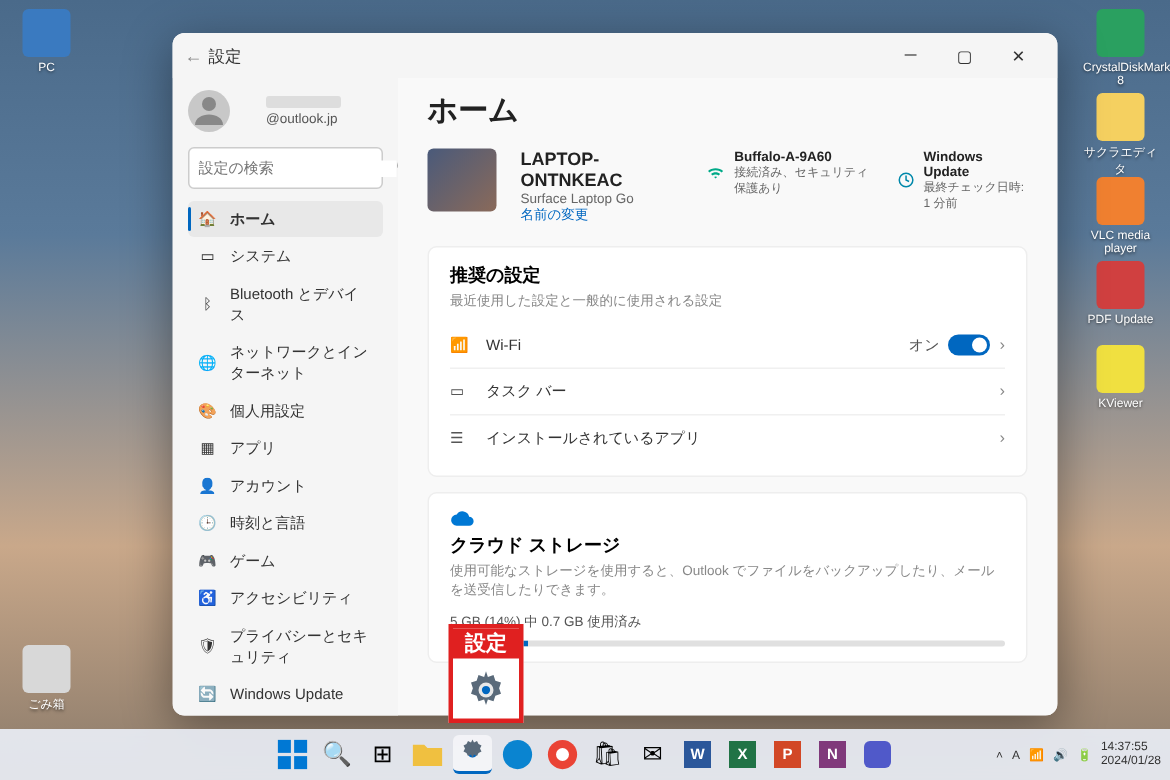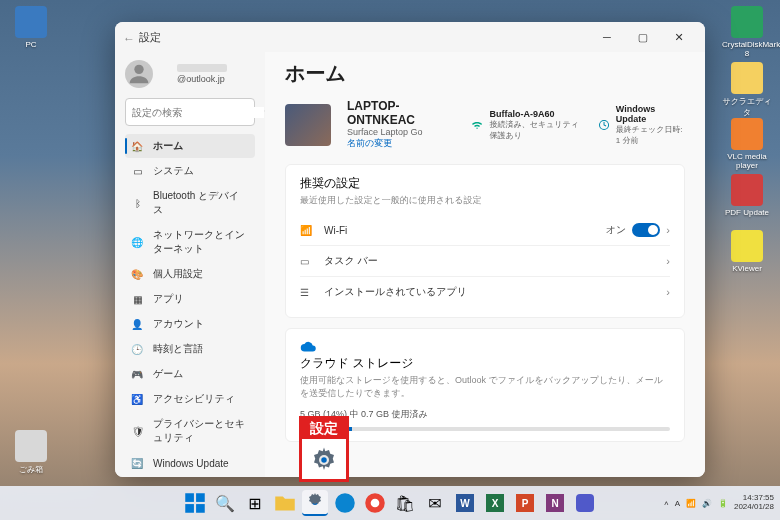--- a/index.html
+++ b/index.html
@@ -19,53 +19,53 @@
 .account-text { font-size: 9px; color: #555; }
 .account-text .name { background: #ddd; height: 8px; width: 50px; border-radius: 2px; margin-bottom: 2px; }
 .search-box { height: 28px; border: 1px solid #ccc; border-radius: 4px; display: flex; align-items: center; padding: 0 6px; font-size: 10px; color: #888; background: #fff; margin-bottom: 8px; }
 .search-box input { border: none; outline: none; flex: 1; font-size: 10px; }
 .nav-item { display: flex; align-items: center; gap: 8px; padding: 5px 6px; font-size: 10px; color: #333; border-radius: 4px; cursor: pointer; margin-bottom: 1px; }
 .nav-item.active { background: #e8e8e8; font-weight: 600; position: relative; }
 .nav-item.active::before { content: ""; position: absolute; left: 0; top: 4px; bottom: 4px; width: 2px; background: #0067c0; border-radius: 2px; }
 .nav-icon { width: 14px; height: 14px; flex-shrink: 0; display: flex; align-items: center; justify-content: center; }
 .main { flex: 1; padding: 4px 20px 12px; overflow-y: auto; background: #f9f9f9; }
 .page-title { font-size: 20px; font-weight: 600; margin: 4px 0 12px; color: #222; }
-.info-row { display: flex; align-items: center; gap: 16px; margin-bottom: 14px; }
+.info-row { display: flex; align-items: flex-start; gap: 16px; margin-bottom: 14px; }
 .device-thumb { width: 60px; height: 42px; border-radius: 4px; background: linear-gradient(135deg,#4a5a7a,#8a6a5a); }
 .device-info { display: flex; flex-direction: column; }
 .device-name { font-size: 12px; font-weight: 600; color: #222; }
 .device-model { font-size: 9px; color: #666; }
 .device-rename { font-size: 9px; color: #0067c0; cursor: pointer; }
 .status-block { display: flex; align-items: center; gap: 6px; }
 .status-block .sicon { width: 16px; height: 16px; }
 .status-text { display: flex; flex-direction: column; font-size: 8px; color: #666; }
 .status-text .primary { font-size: 9px; font-weight: 600; color: #222; }
 .card { background: #fff; border-radius: 6px; padding: 10px 14px; margin-bottom: 10px; border: 1px solid #eee; }
-.card h2 { font-size: 12px; font-weight: 400; margin-bottom: 2px; }
+.card h2 { font-size: 12px; font-weight: 700; margin-bottom: 2px; }
 .card-sub { font-size: 9px; color: #888; margin-bottom: 8px; }
 .setting-row { display: flex; align-items: center; padding: 8px 0; border-top: 1px solid #f0f0f0; font-size: 10px; color: #333; }
 .setting-row:first-of-type { border-top: none; }
 .setting-row .ricon { width: 14px; margin-right: 10px; color: #555; }
 .setting-row .rlabel { flex: 1; }
 .setting-row .rright { display: flex; align-items: center; gap: 6px; color: #555; font-size: 10px; }
 .toggle { width: 28px; height: 14px; border-radius: 7px; background: #0067c0; position: relative; }
 .toggle::after { content: ""; position: absolute; right: 2px; top: 2px; width: 10px; height: 10px; border-radius: 50%; background: #fff; }
 .chev { color: #888; font-size: 11px; }
 .storage-bar { height: 4px; border-radius: 2px; background: #e0e0e0; margin-top: 6px; position: relative; overflow: hidden; }
 .storage-fill { position: absolute; left: 0; top: 0; bottom: 0; width: 14%; background: #0067c0; }
 .cloud-icon { width: 18px; height: 12px; margin-bottom: 4px; }
 .storage-text { font-size: 9px; color: #555; margin-top: 4px; }
 .callout { position: absolute; left: 299px; top: 416px; width: 50px; border: 3px solid #e02020; background: #fff; text-align: center; padding-bottom: 4px; z-index: 10; }
 .callout-label { background: #e02020; color: #fff; font-size: 14px; font-weight: bold; padding: 1px 0; }
 .callout-gear { width: 30px; height: 30px; margin: 6px auto 0; }
 .taskbar { position: absolute; left: 0; right: 0; bottom: 0; height: 34px; background: rgba(235,240,248,0.9); backdrop-filter: blur(10px); display: flex; align-items: center; justify-content: center; gap: 4px; }
 .tb-item { width: 26px; height: 26px; display: flex; align-items: center; justify-content: center; border-radius: 4px; cursor: pointer; }
 .tb-item.active { background: rgba(255,255,255,0.6); border-bottom: 2px solid #0067c0; }
 .tray { position: absolute; right: 6px; bottom: 0; height: 34px; display: flex; align-items: center; gap: 6px; font-size: 8px; color: #333; }
-.tray-time { text-align: right; line-height: 1.1; }
+.tray-time { text-align: left; line-height: 1.1; }
 svg { width: 100%; height: 100%; }
 </style>
 </head>
 <body>
 
 <div class="desktop">
 
   <div class="desktop-icon" style="left:6px;top:6px">
     <div class="ico" style="background:#3a7ac0"></div>
     <span>PC</span>

